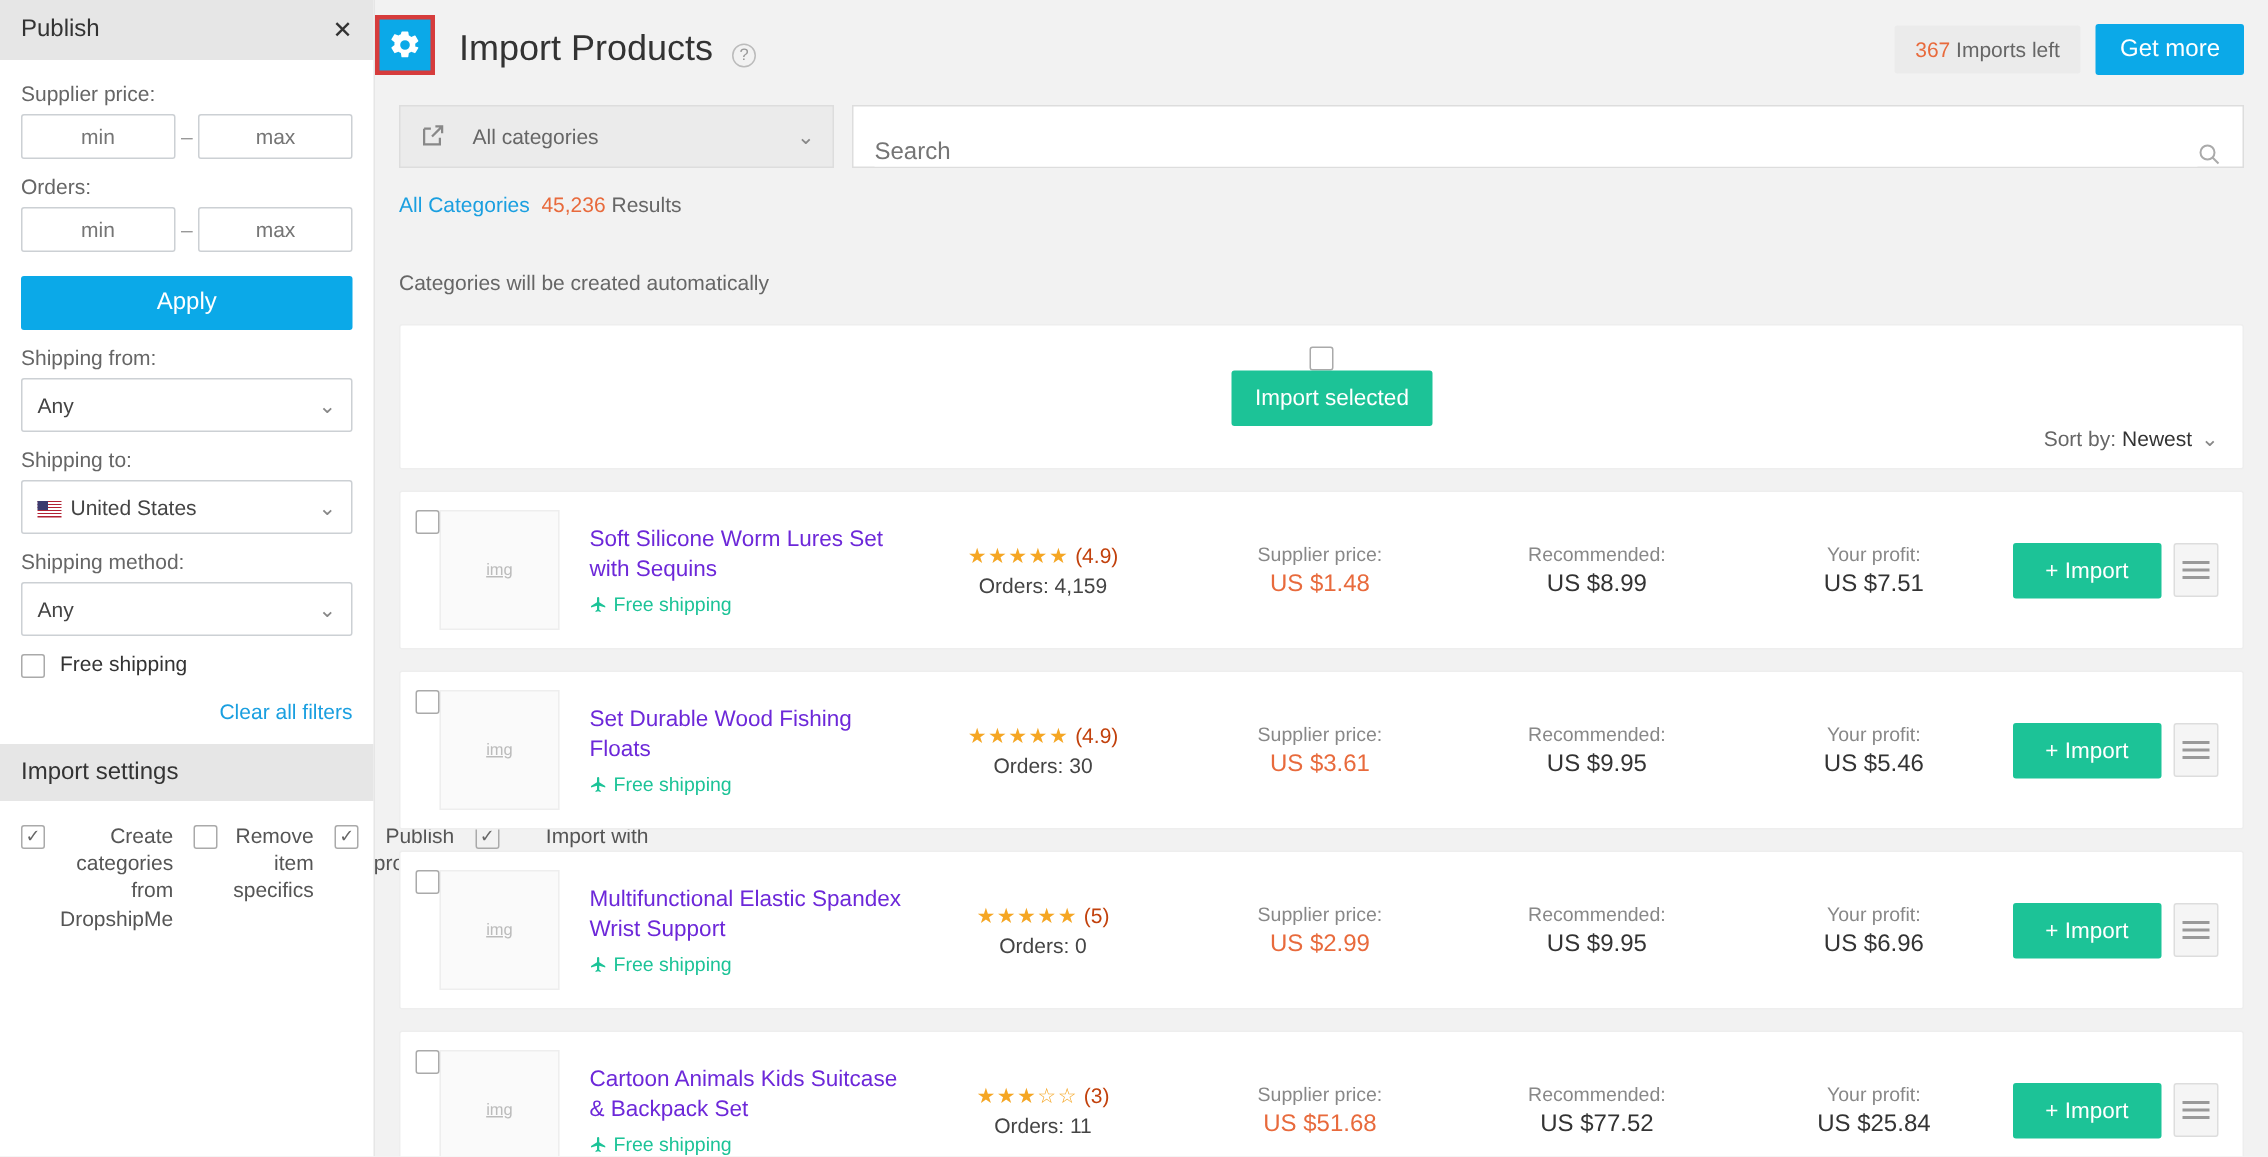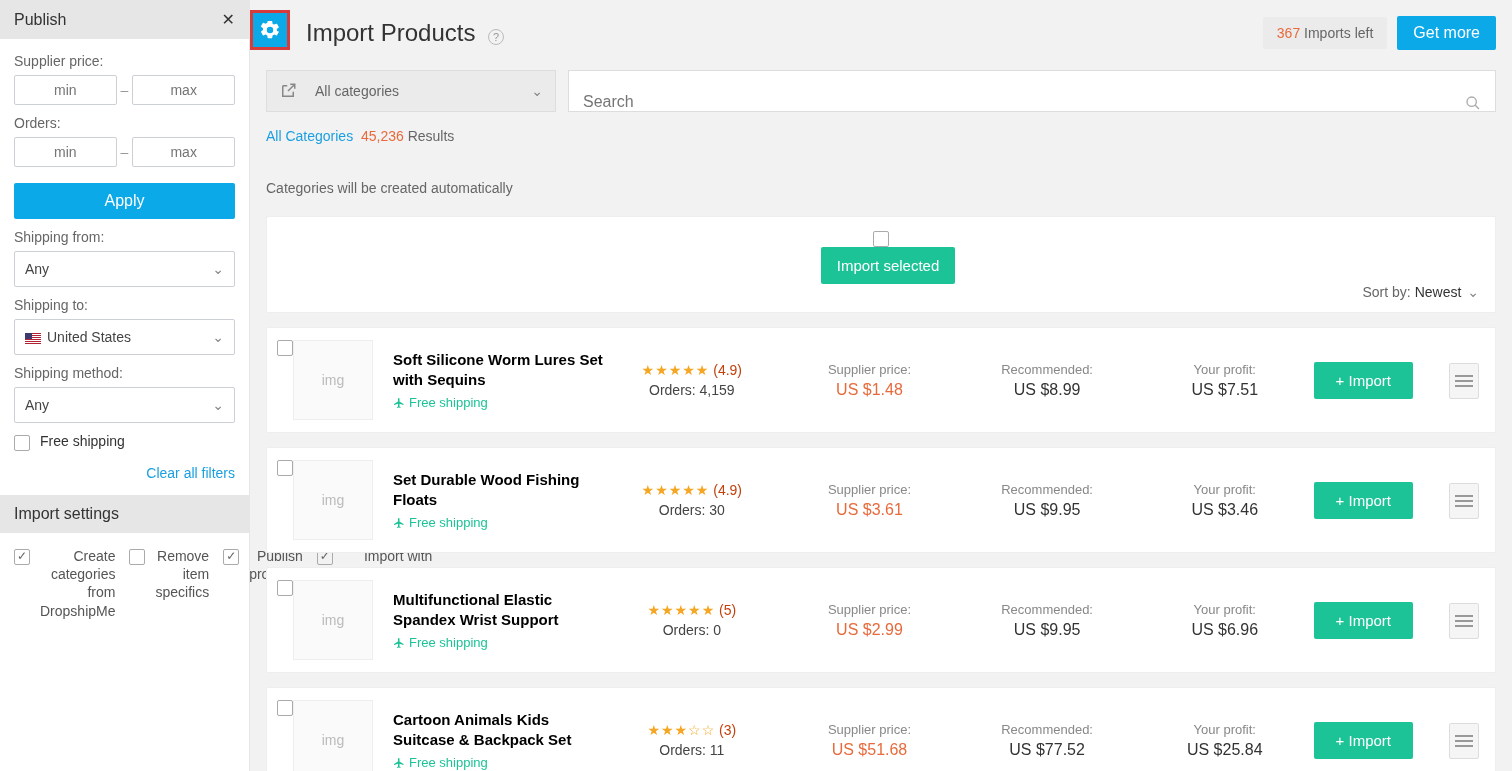--- a/index.html
+++ b/index.html
@@ -49,36 +49,36 @@
   .results-row .allcat{ color:#1a9fe0;}
   .results-row .count{ color:#e86a3c; font-weight:500;}
   .subtitle { color:#666; margin-bottom:20px;}
   .list-header { background:#fff; padding:12px 16px; display:flex; align-items:center; border:1px solid #eee; border-radius:2px; margin-bottom:14px;flex-direction:column;}
   .list-header .import-sel{ background:#1cc397; color:#fff; border:none; padding:10px 16px; border-radius:2px; font-size:15px; cursor:pointer; margin-left:14px;}
   .list-header .sort-area{ margin-left:auto; color:#666;}
   .list-header .sort-area b{ color:#333; font-weight:500; margin-left:4px;}
   .list-header .sort-area .chev{ margin-left:2px;}
   .product-row { background:#fff; border:1px solid #eee; border-radius:2px; padding:12px 16px; display:flex; align-items:center; margin-bottom:14px; position:relative;}
   .prod-check{ position:absolute; top:10px; left:10px;}
-  .prod-img { width:80px; height:80px; margin-right:20px; margin-left:10px; border:1px solid #eee; background:#fafafa; display:flex; align-items:center; justify-content:center; font-size:14px; color:#bbb; text-align:center;}
+  .prod-img { width:80px; height:80px; margin-right:20px; margin-left:10px; border:1px solid #eee; background:#fafafa; display:flex; align-items:center; justify-content:center; font-size:11px; color:#bbb; text-align:center;text-decoration:underline;}
   .prod-name-col{ width:210px;}
-  .prod-name{ color:#000000; font-size:15px; line-height:1.3; margin-bottom:6px;font-weight:bold;}
+  .prod-name{ color:#6d28d9; font-size:15px; line-height:1.3; margin-bottom:6px;}
   .free-ship{ color:#1cc397; font-size:13px; display:flex; align-items:center; gap:4px;}
   .col-center{ flex:1; text-align:center;}
   .stars{ color:#f5a623; font-size:14px; letter-spacing:1px;}
   .star-empty{ color:#f5a623;}
   .rating-num{ color:#c2410c;}
   .orders-line{ color:#444; margin-top:4px;}
   .label-sm{ color:#888; font-size:13px;}
   .price-supplier{ color:#e86a3c; font-weight:500; font-size:16px; margin-top:4px;}
   .price-dark{ color:#333; font-weight:500; font-size:16px; margin-top:4px;}
   .import-btn{ background:#1cc397; color:#fff; border:none; padding:10px 22px; border-radius:2px; font-size:15px; cursor:pointer;}
   .menu-btn{ width:30px; height:36px; border:1px solid #ddd; background:#f5f5f5; margin-left:8px; display:flex; flex-direction:column; align-items:center; justify-content:center; gap:3px; cursor:pointer; border-radius:2px;}
   .menu-btn span{ display:block; width:18px; height:2px; background:#999;}
-  .actions-col{ display:flex; align-items:flex-end;gap:28px;}
+  .actions-col{ display:flex; align-items:center;}
   svg{display:block;}
 </style>
 </head>
 <body>
 
 <div class="page">
 
   <aside class="sidebar">
     <div class="sidebar-header">
       <span>Publish</span>
@@ -258,21 +258,21 @@
     <div class="col-center">
       <div class="label-sm">Supplier price:</div>
       <div class="price-supplier">US $3.61</div>
     </div>
     <div class="col-center">
       <div class="label-sm">Recommended:</div>
       <div class="price-dark">US $9.95</div>
     </div>
     <div class="col-center">
       <div class="label-sm">Your profit:</div>
-      <div class="price-dark">US $3.46</div>
+      <div class="price-dark">US $5.46</div>
     </div>
     <div class="actions-col">
       <button class="import-btn">+ Import</button>
       <div class="menu-btn">
               <span></span>
               <span></span>
               <span></span>
             </div>
     </div>
   </div>

